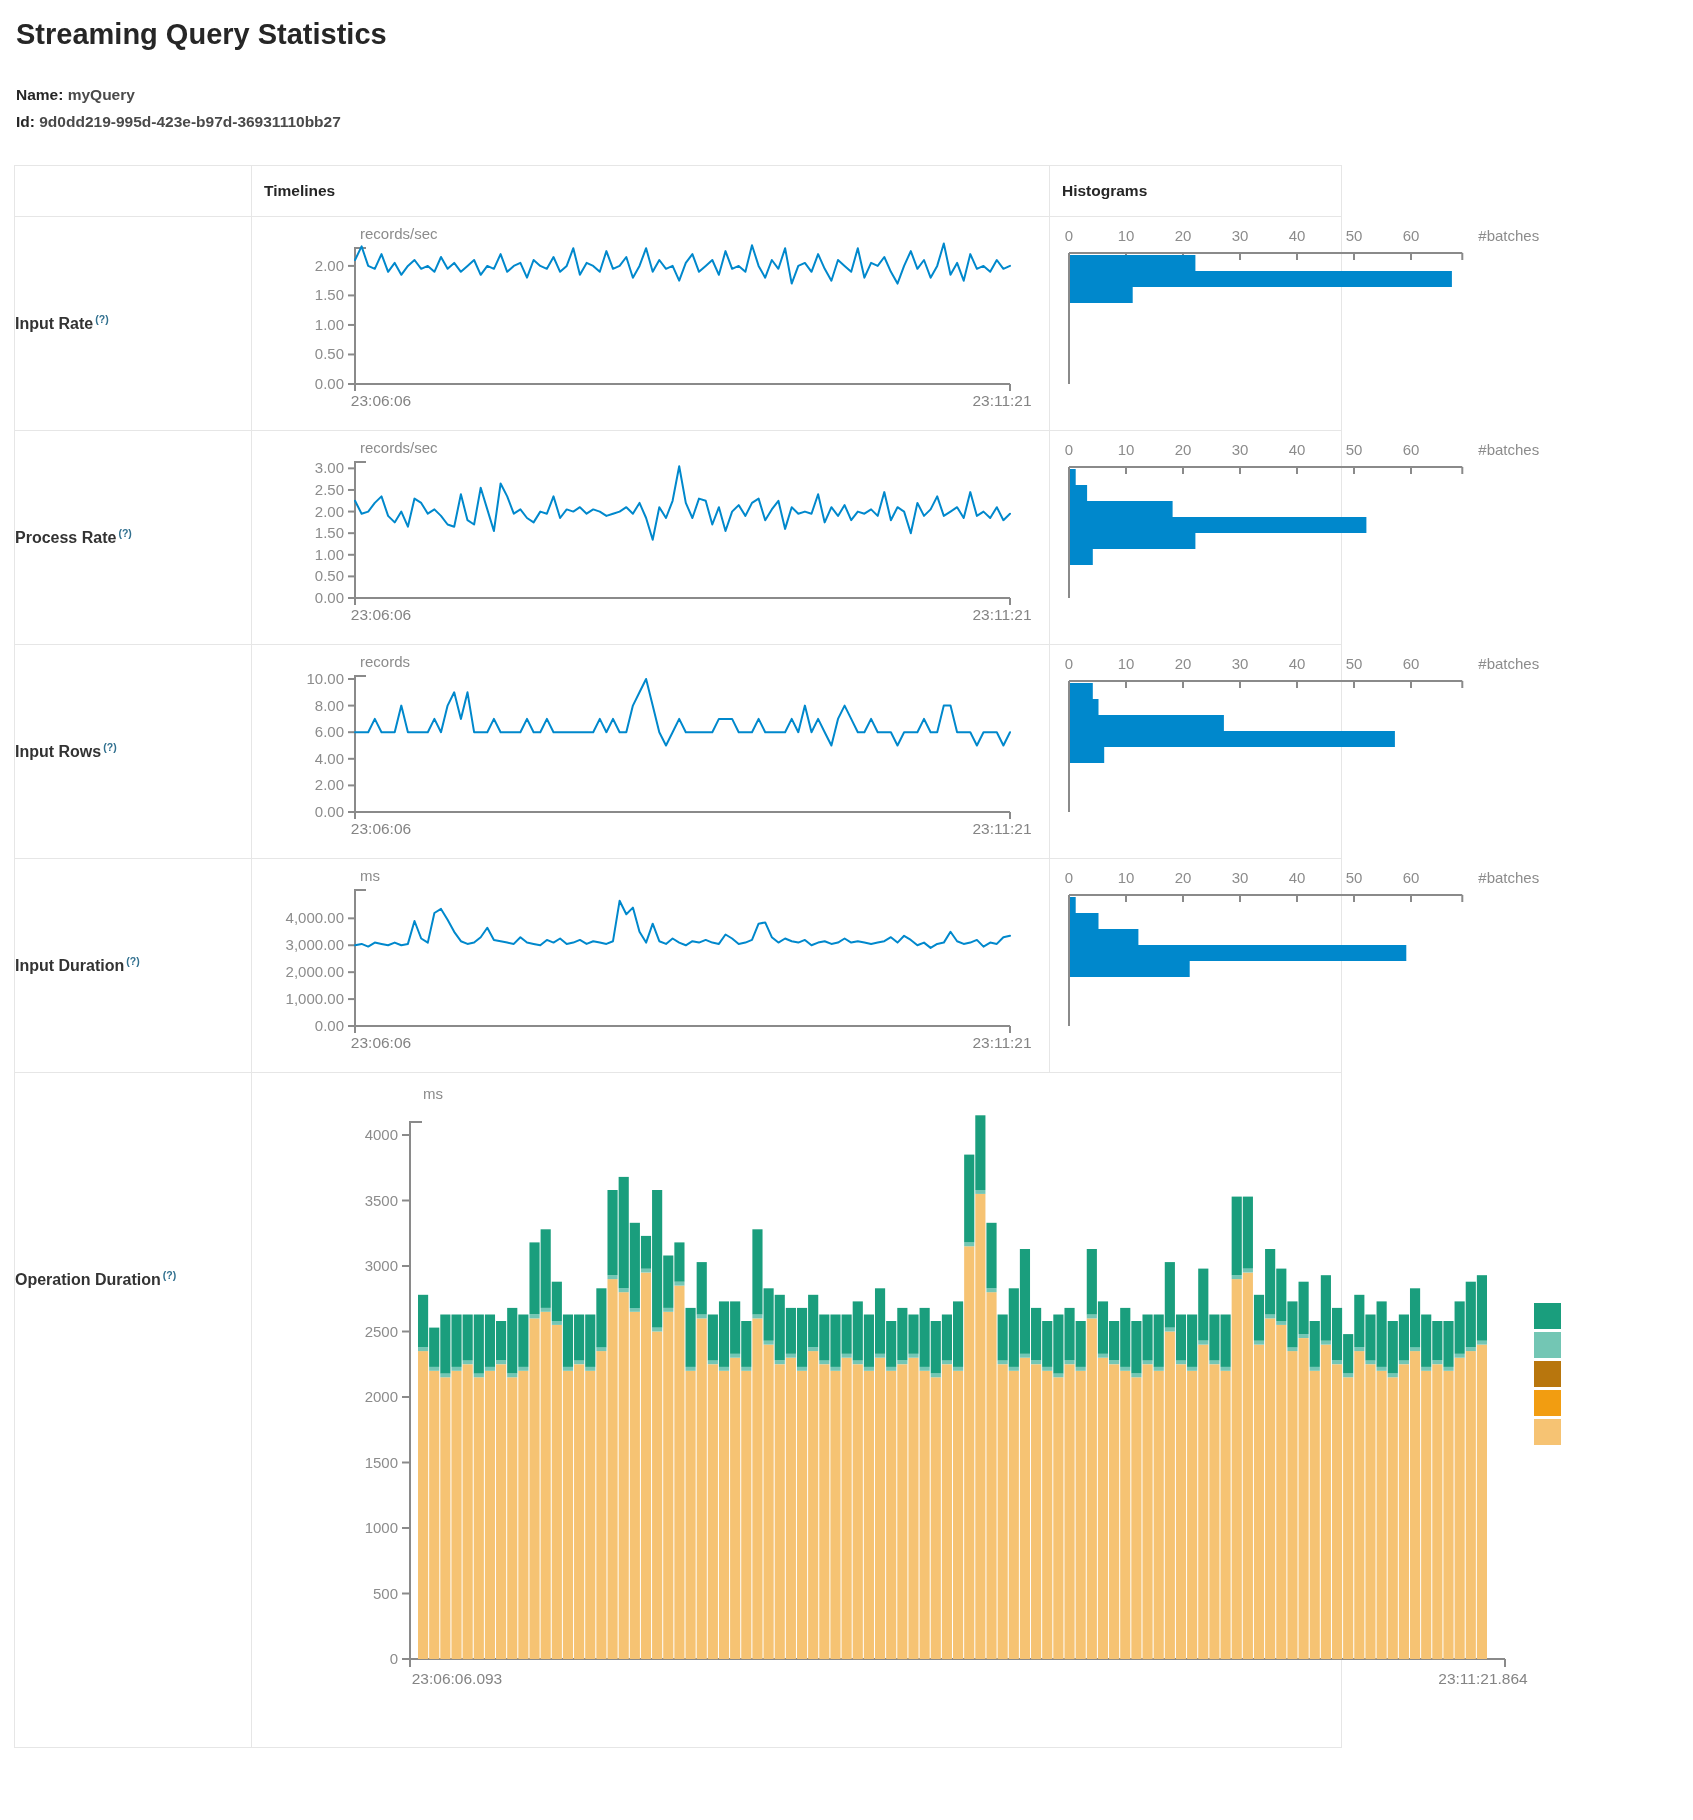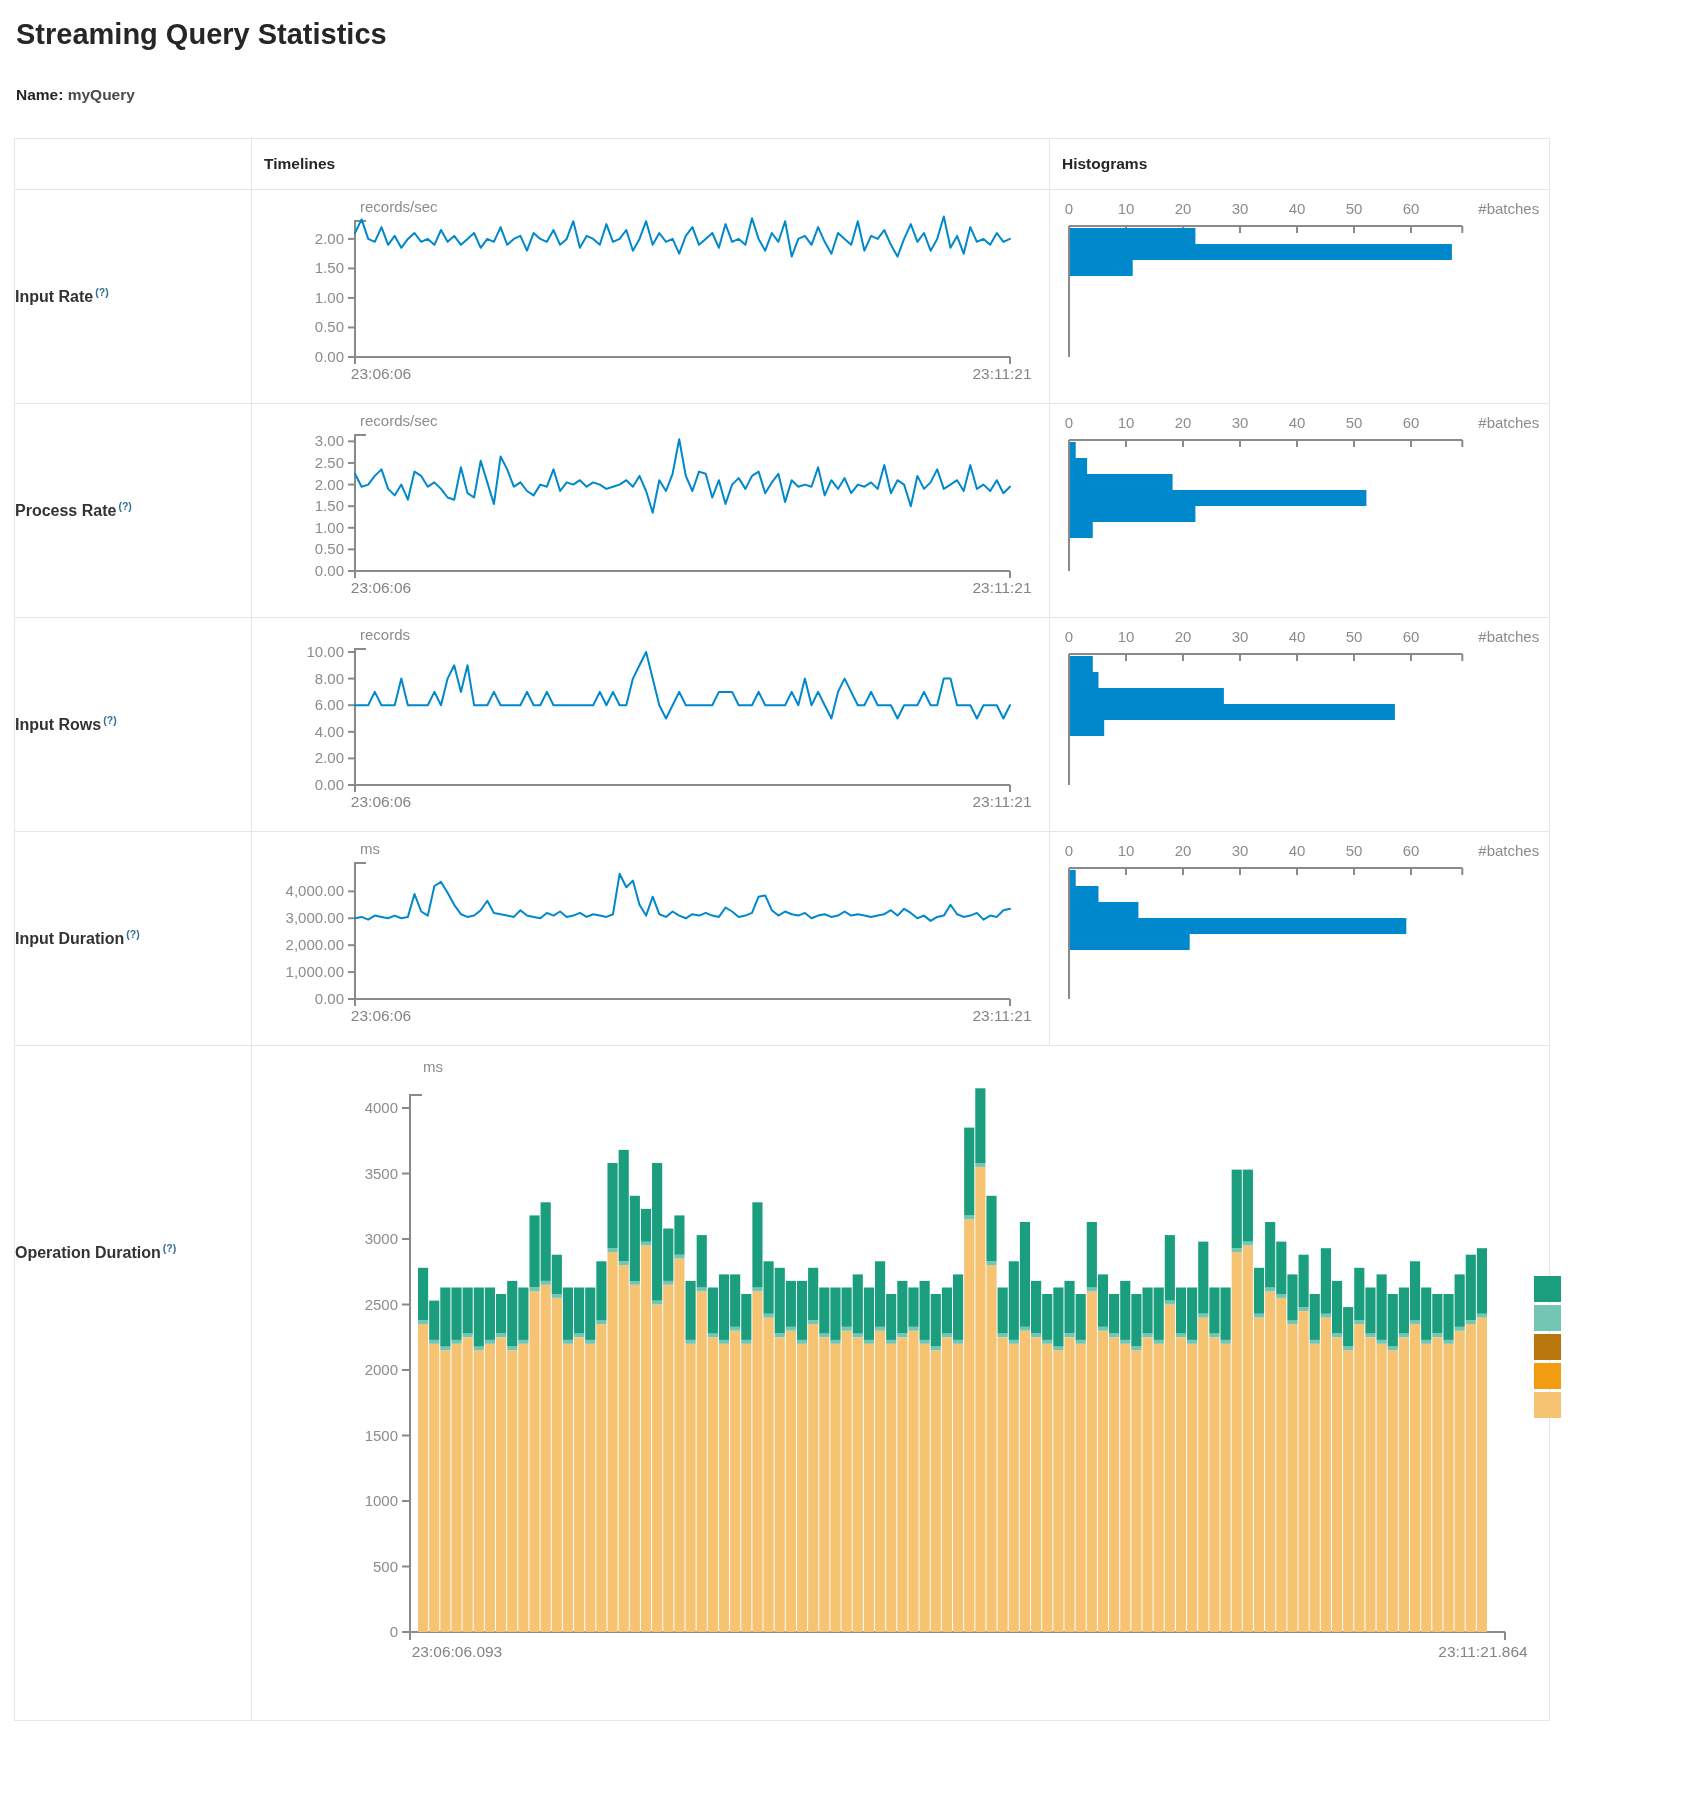--- a/index.html
+++ b/index.html
@@ -2,21 +2,21 @@
 <html><head>
 <meta charset="utf-8">
 <style>
   html,body{margin:0;padding:0;background:#ffffff;font-family:"Liberation Sans",sans-serif;color:#4a4a4a;}
   .page{width:1693px;min-height:1820px;box-sizing:border-box;padding:16px 0 0 14px;}
   h1{margin:2px 0 16px 2px;font-size:29px;font-weight:bold;color:#262626;letter-spacing:0;}
   .subtitle{margin:0 0 0 2px;font-size:15.5px;color:#4a4a4a;}
   .subtitle b{color:#262626;}
   .meta{margin:30px 0 0 2px;font-size:15.5px;line-height:27px;color:#4a4a4a;font-weight:bold;}
   .meta b{color:#262626;}
-  table.stats{border-collapse:collapse;margin-top:30px;width:1536px;table-layout:fixed;}
+  table.stats{border-collapse:collapse;margin-top:30px;width:1328px;table-layout:fixed;}
   table.stats th, table.stats td{border:1px solid #e6e6e6;padding:0;background:#fff;}
   table.stats th{height:50px;text-align:left;font-size:15.5px;font-weight:bold;color:#262626;padding-left:12px;}
   td.lbl{width:237px;vertical-align:middle;padding-left:16px;font-size:16px;font-weight:bold;color:#333;}
   td.lbl sup{font-size:10.5px;color:#31708f;font-weight:bold;margin-left:2px;}
   td.lbl.op{vertical-align:top;padding-top:196px;}
   td.tl{width:798px;vertical-align:top;}
   td.hg{vertical-align:top;}
   td.chartcell{vertical-align:top;}
   svg{display:block;}
   .ax{stroke:#8a8a8a;stroke-width:2;fill:none;}
@@ -26,20 +26,21 @@
 </style>
 </head>
 <body>
 
 <div class="page">
   <h1>Streaming Query Statistics</h1>
 
 
   <div class="meta">
     <div><b>Name:</b><span> myQuery</span></div>
+    <div><b>Id:</b><span> 9d0dd219-995d-423e-b97d-36931110bb27</span></div>
   </div>
 
   <table class="stats">
     <colgroup>
         <col style="width:237px">
         <col style="width:798px">
         <col>
       </colgroup>
     <thead>
       <tr>

